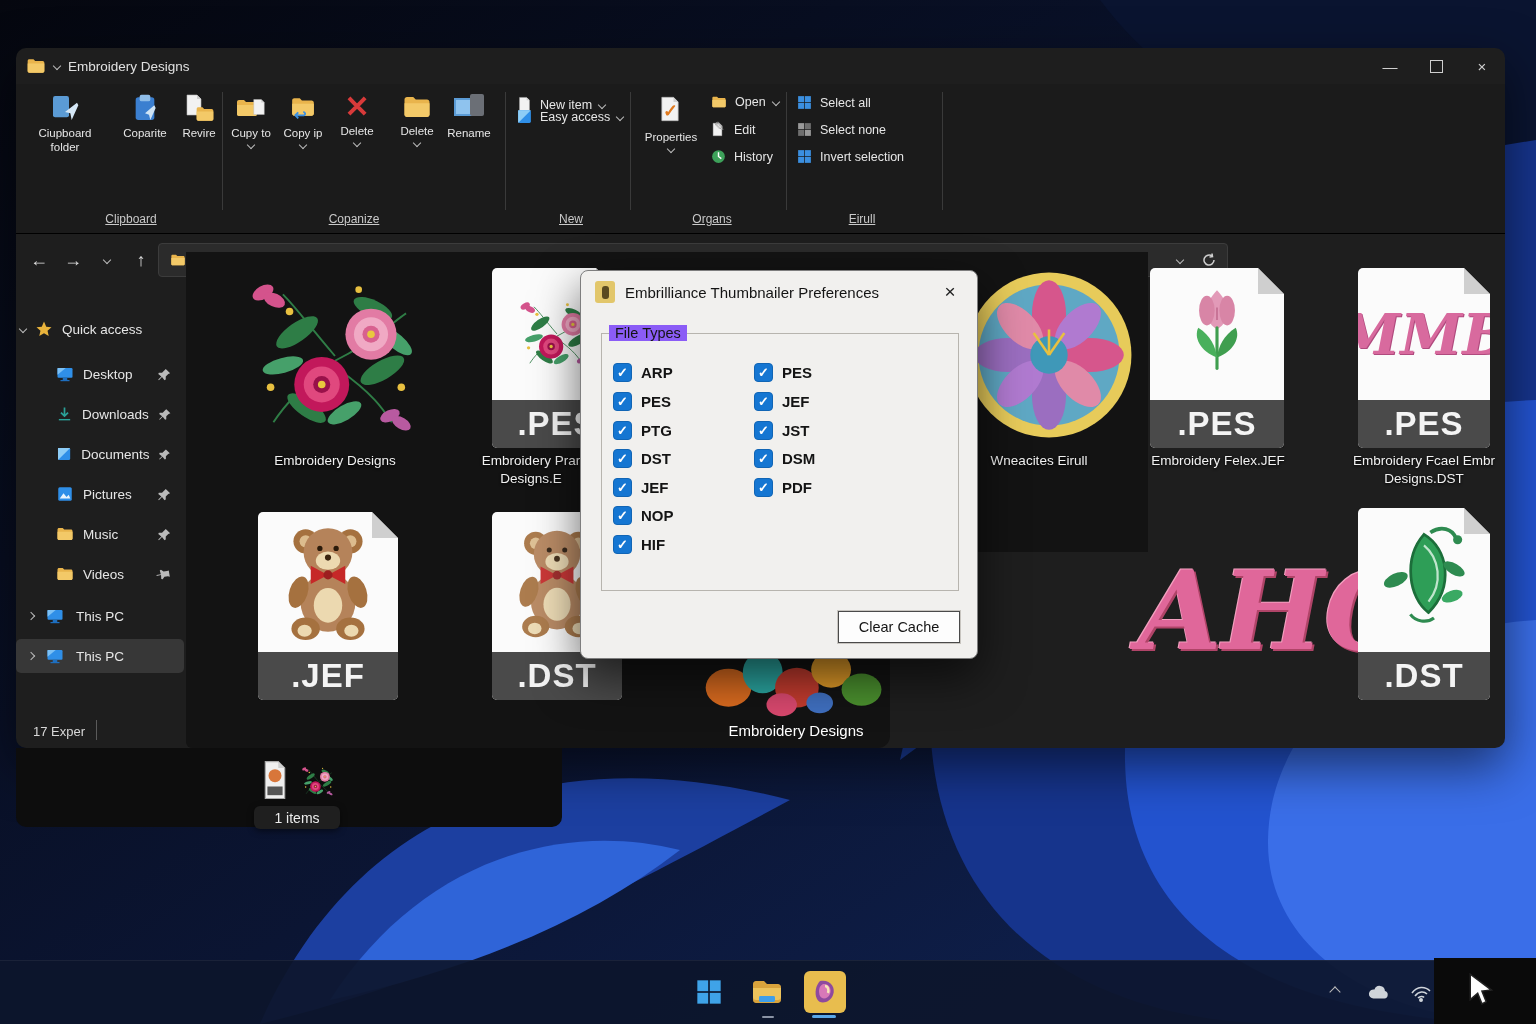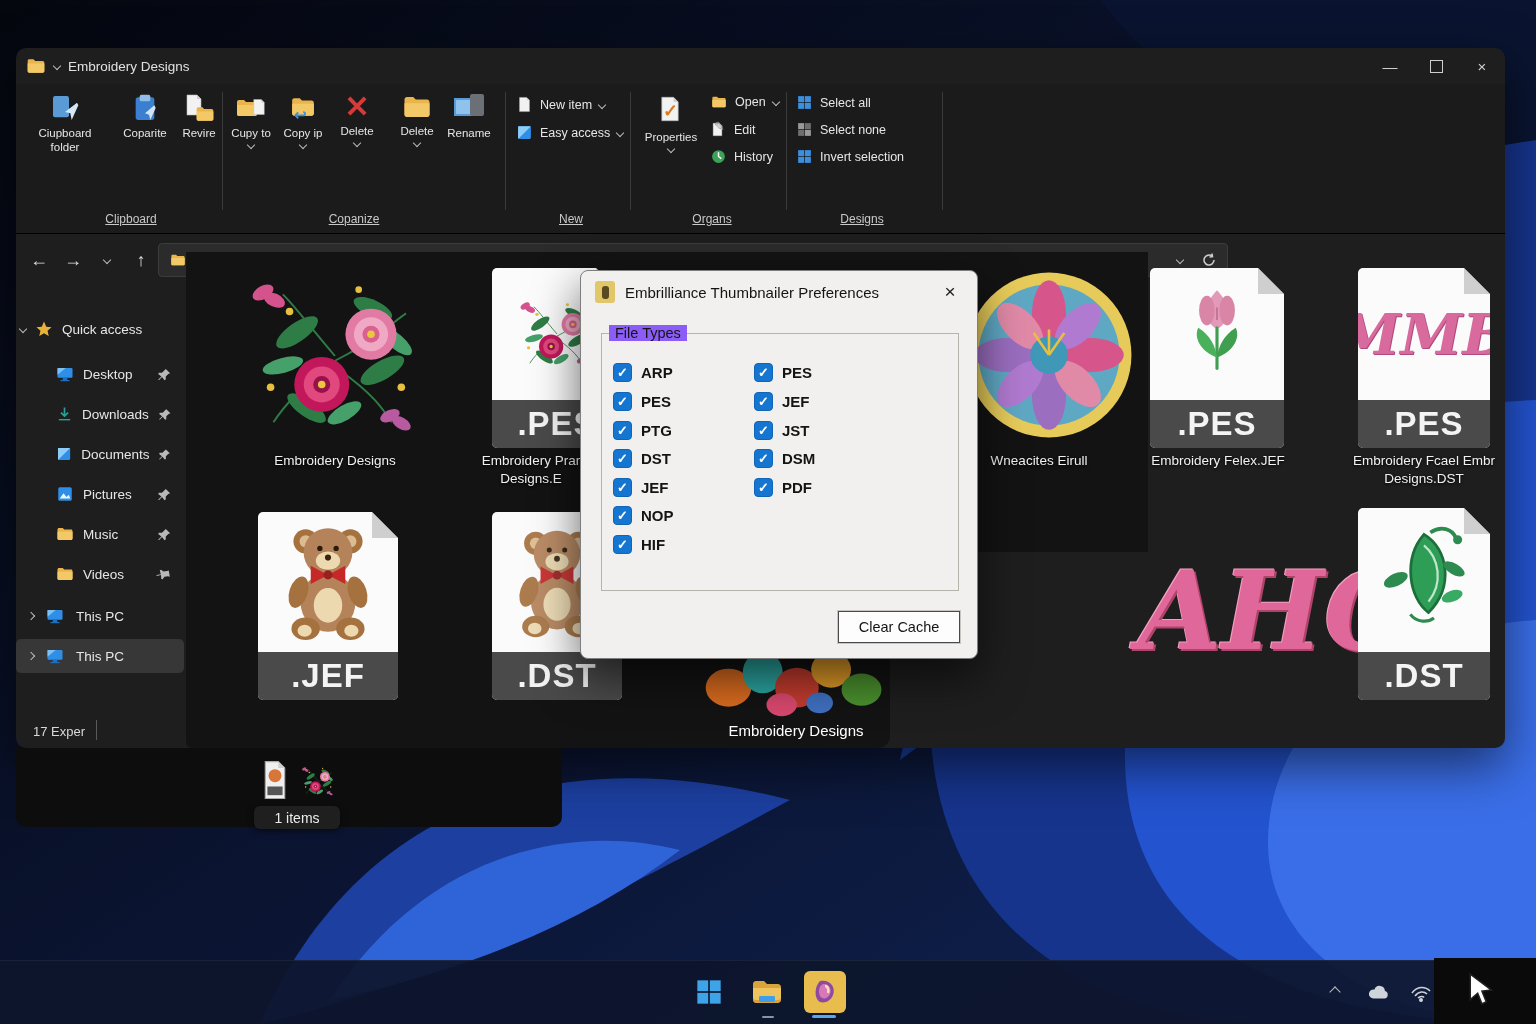--- a/index.html
+++ b/index.html
@@ -373,21 +373,21 @@
     <div class="gsep" style="left:489px;"></div>
     <div class="glabel" style="left:270px;width:136px;">Copanize</div>
 
     <div class="small-item" style="left:500px;top:12px;">
       <svg width="17" height="17">
           <use href="#sym-page"></use>
         </svg>
       <span>New item</span>
       <span class="chev down sm"></span>
     </div>
-    <div class="small-item" style="left:500px;top:40px;">
+    <div class="small-item" style="left:500px;top:24px;">
       <svg width="17" height="17">
           <use href="#sym-doc"></use>
         </svg>
       <span>Easy access</span>
       <span class="chev down sm"></span>
     </div>
     <div class="gsep" style="left:614px;"></div>
     <div class="glabel" style="left:500px;width:110px;">New</div>
 
     <div class="big-item" style="left:624px;">
@@ -437,21 +437,21 @@
         </svg>
       <span>Select none</span>
     </div>
     <div class="small-item" style="left:780px;top:64px;">
       <svg width="17" height="17">
           <use href="#sym-grid4"></use>
         </svg>
       <span>Invert selection</span>
     </div>
     <div class="gsep" style="left:926px;"></div>
-    <div class="glabel" style="left:786px;width:120px;">Designs</div>
+    <div class="glabel" style="left:786px;width:120px;">Eirull</div>
   </div>
 
   <div class="abs navbar">
     <div class="navbtn" style="margin-left:6px;">←</div>
     <div class="navbtn">→</div>
     <div class="navbtn">
         <span class="chev down sm"></span>
       </div>
     <div class="navbtn">↑</div>
     <div class="addressbar">

